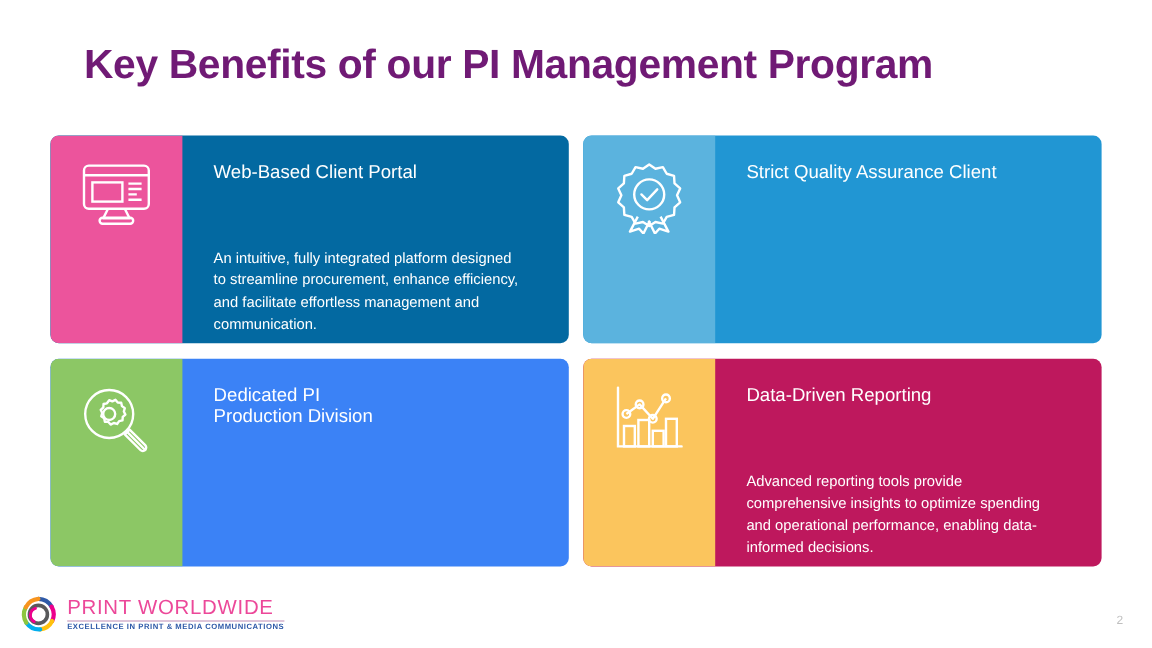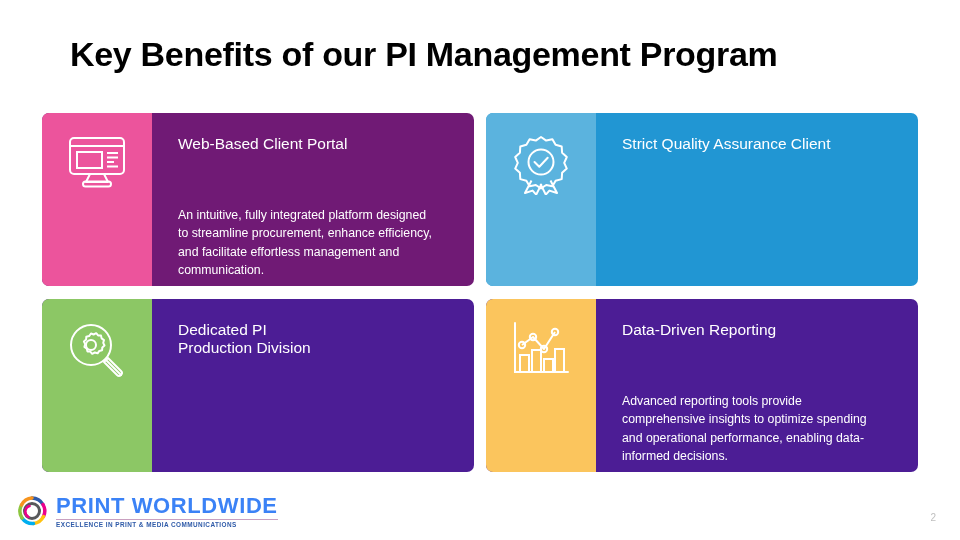--- a/index.html
+++ b/index.html
@@ -7,21 +7,21 @@
     width:960px;height:540px;overflow:hidden;
     background:#ffffff;
     font-family:"Liberation Sans", sans-serif;
     position:relative;
   }
   .slide{position:absolute;inset:0;background:#fff;}
 
   
   .slide-title{
     position:absolute;left:70px;top:35px;width:860px;
-    font-size:34px;font-weight:bold;color:#000000;
+    font-size:34px;font-weight:bold;color:#701a75;
     letter-spacing:-0.3px;white-space:nowrap;
   }
 
   
   .cards{
     position:absolute;left:42px;top:113px;
     width:876px;height:359px;
     display:grid;
     grid-template-columns:432px 432px;
     grid-template-rows:173px 173px;
@@ -45,34 +45,34 @@
     color:#ffffff;font-size:15.5px;font-weight:400;
     line-height:1.18;margin-bottom:7px;white-space:pre-line;
   }
   .card-desc{
     color:#ffffff;font-size:12.3px;line-height:1.48;
     max-width:255px;
     margin-top:46px;
   }
 
   
-  .c-pink   {background:#701a75;} .c-pink   .icon-panel{background:#EC549C;}
+  .c-pink   {background:#0369a1;} .c-pink   .icon-panel{background:#EC549C;}
   .c-blue   {background:#2196D3;} .c-blue   .icon-panel{background:#5BB3DE;}
-  .c-green  {background:#4c1d95;} .c-green  .icon-panel{background:#8CC765;}
-  .c-orange {background:#4c1d95;} .c-orange .icon-panel{background:#FBC55D;}
+  .c-green  {background:#3b82f6;} .c-green  .icon-panel{background:#8CC765;}
+  .c-orange {background:#be185d;} .c-orange .icon-panel{background:#FBC55D;}
 
   
   .footer-logo{
     position:absolute;left:16px;bottom:12px;
     display:flex;align-items:center;gap:8px;
   }
   .logo-mark{width:32px;height:32px;flex:0 0 32px;}
   .logo-text{display:flex;flex-direction:column;line-height:1;}
   .logo-name{
-    font-size:22px;font-weight:bold;color:#3b82f6;
+    font-size:17px;font-weight:normal;color:#ec4899;
     letter-spacing:0.6px;
   }
   .logo-rule{height:1px;background:#C9A0C0;margin:2px 0 2px 0;width:100%;}
   .logo-tag{
     font-size:6.4px;font-weight:bold;color:#2E5AA8;
     letter-spacing:0.45px;
   }
   .page-number{
     position:absolute;right:24px;bottom:17px;
     font-size:10px;color:#BFBFBF;

